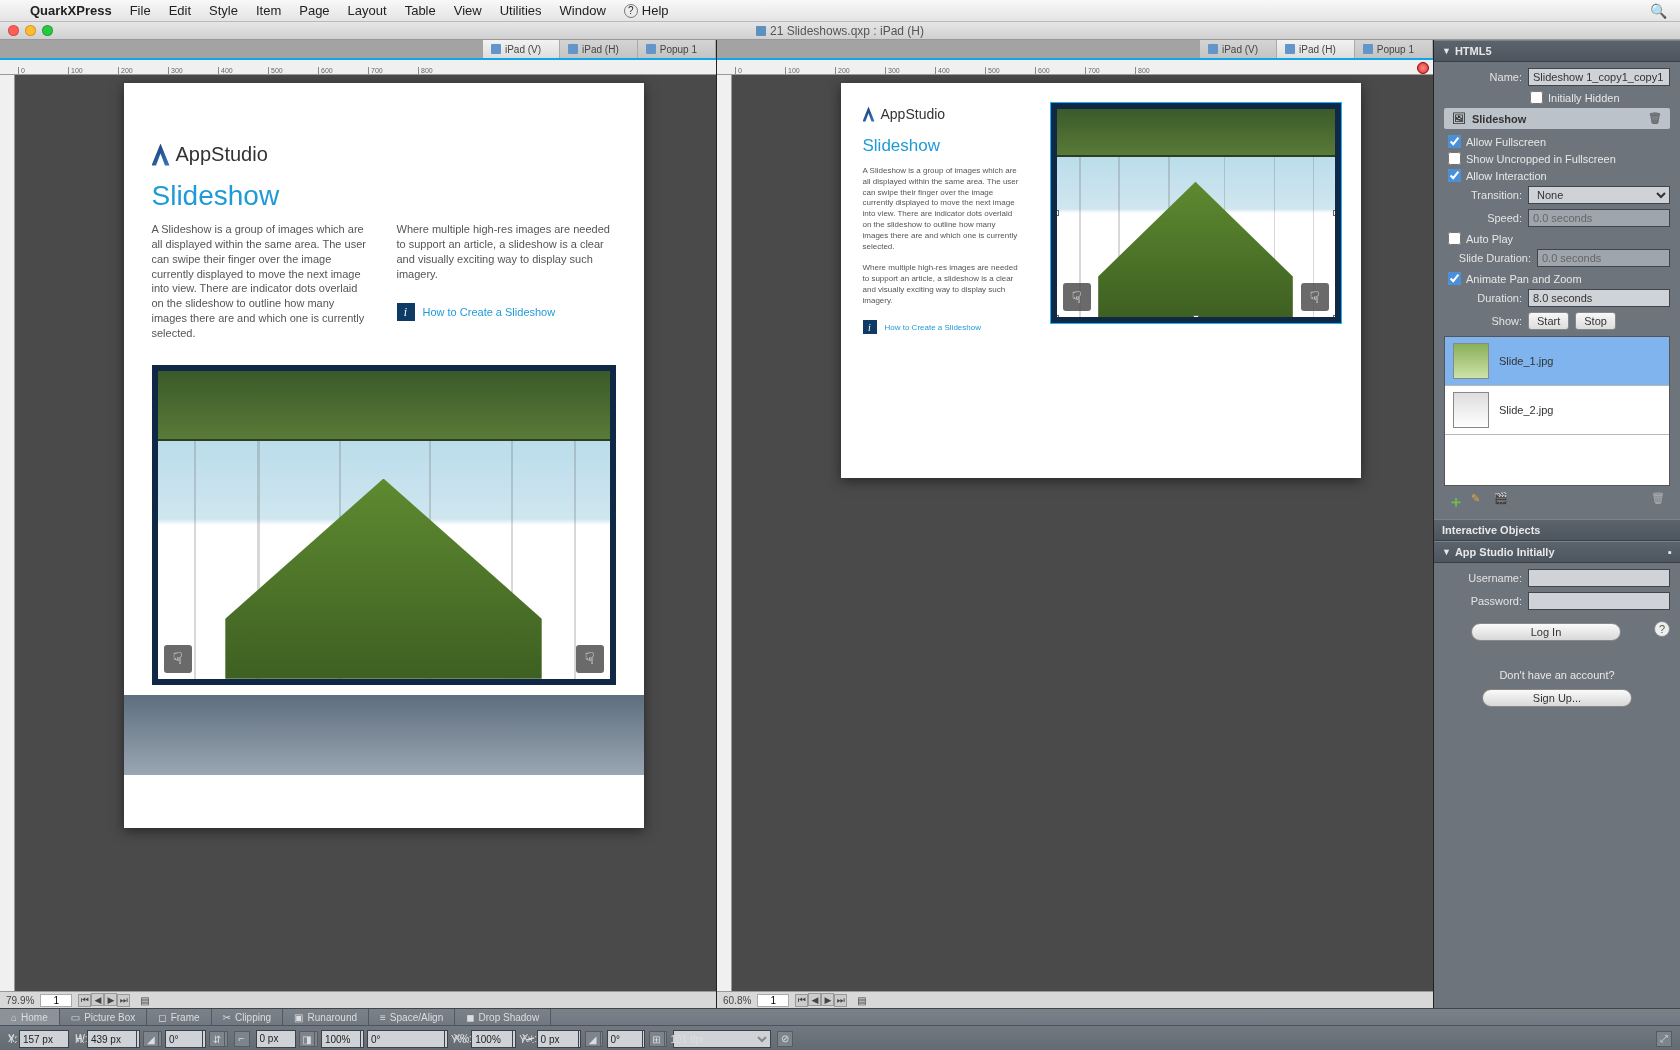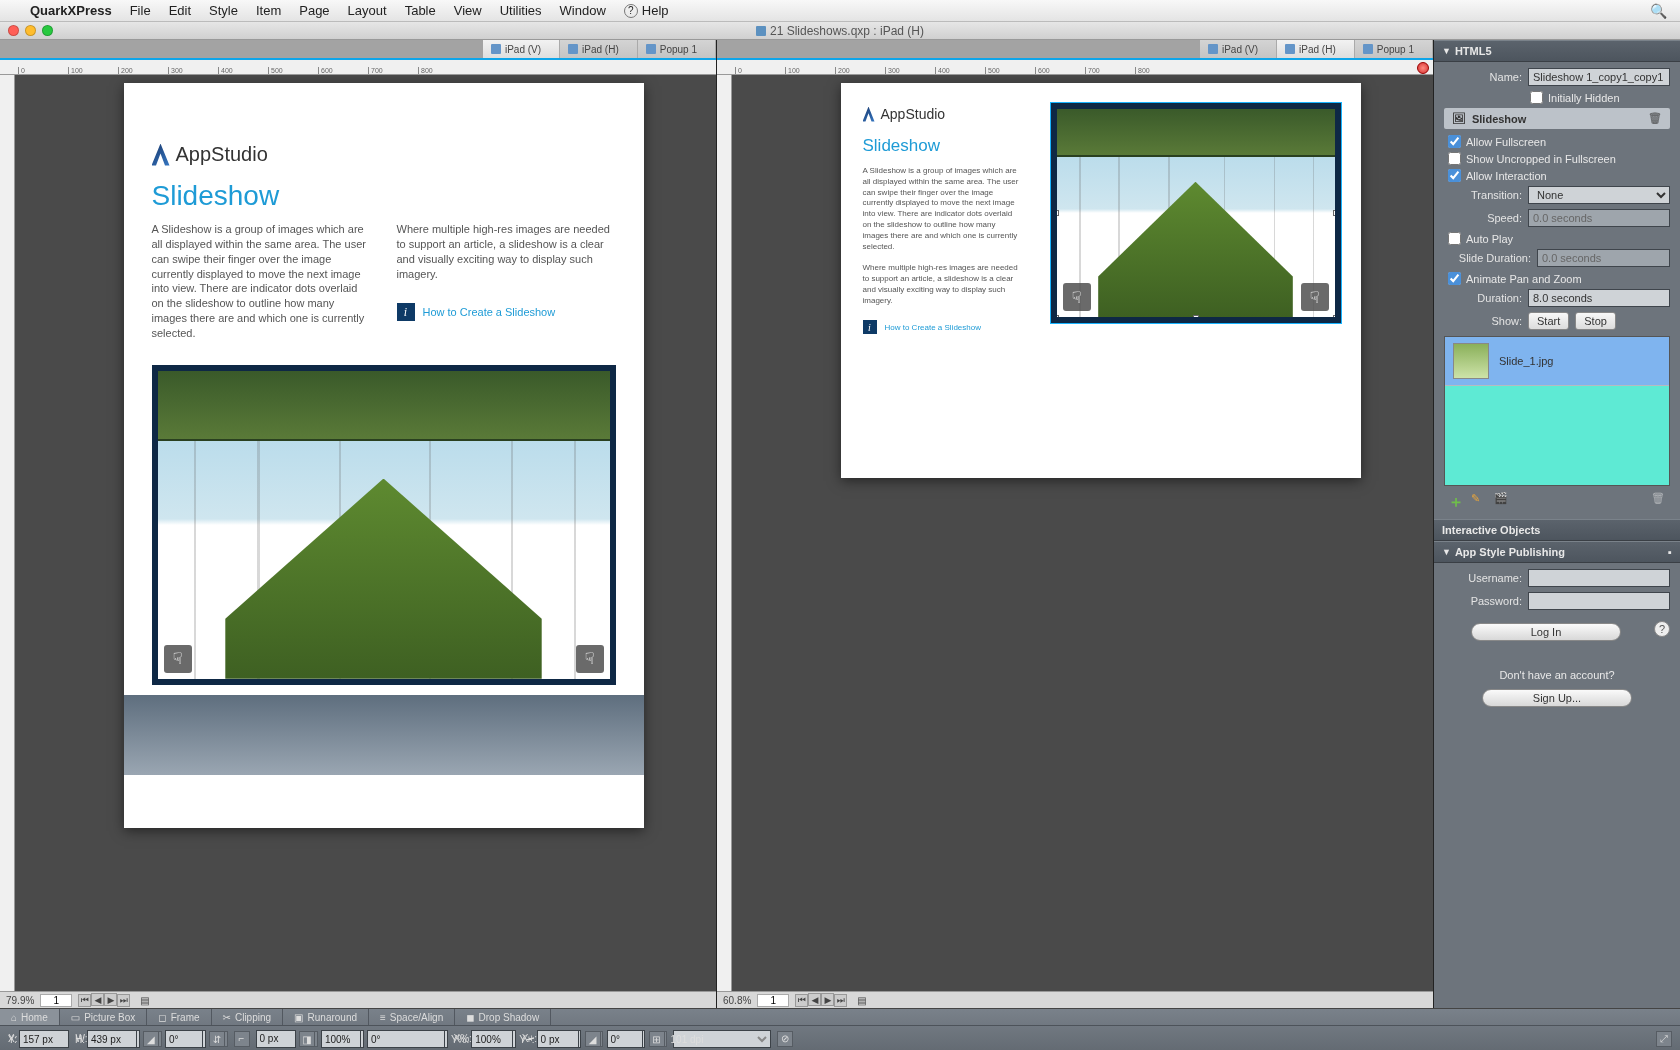--- a/index.html
+++ b/index.html
@@ -89,21 +89,21 @@
 .panel-body { padding: 6px 10px; flex-shrink: 0; }
 .row { display: flex; align-items: center; margin-bottom: 5px; gap: 6px; }
 .row label { width: 78px; text-align: right; color: #e4e4e4; font-size: 11px; }
 .row input[type=text], .row select { flex: 1; height: 18px; background: #cfd3d7; border: 1px solid #3f454c; font-size: 11px; padding: 0 4px; color: #333; }
 .row input[disabled] { background: #9ea5ac; color: #666; }
 .chk-row { display: flex; align-items: center; gap: 5px; margin-bottom: 4px; font-size: 11px; padding-left: 4px; }
 .chk-row input { accent-color: #4a90d9; }
 .section-title-bar { background: #bcc2c9; color: #333; padding: 4px 8px; font-weight: bold; display: flex; align-items: center; gap: 6px; margin: 2px 0 6px 0; border-radius: 2px; }
 .section-title-bar .trash { margin-left: auto; cursor: pointer; opacity: 0.6; }
 .btn-small { background: linear-gradient(#f8f8f8,#dcdcdc); border: 1px solid #888; border-radius: 3px; padding: 2px 8px; font-size: 11px; color: #333; }
-.slides-list { background: #5eead4; border: 1px solid #555; height: 150px; overflow-y: auto; margin-top: 6px; }
+.slides-list { background: #ffffff; border: 1px solid #555; height: 150px; overflow-y: auto; margin-top: 6px; }
 .slide-item { display: flex; align-items: center; gap: 10px; padding: 6px 8px; border-bottom: 1px solid #b6bbc0; font-size: 11px; color: #333; }
 .slide-item.sel { background: #7fb4ef; }
 .slide-thumb { width: 36px; height: 36px; background: linear-gradient(#8ab05a,#cde3a8); border: 1px solid #888; }
 .slide-tools { display: flex; gap: 8px; padding: 6px 4px; align-items: center; }
 .slide-tools .t { width: 15px; height: 15px; display: inline-block; }
 .t-add { color: #6fbf4a; font-weight: bold; font-size: 16px; }
 .t-edit { color: #e6a43c; }
 .t-del { margin-left: auto; opacity: 0.55; }
 
 .login-btn { display: block; width: 150px; margin: 8px auto 2px auto; background: linear-gradient(#fafafa,#d8d8d8); border: 1px solid #888; border-radius: 10px; padding: 2px 0; text-align: center; color: #333; font-size: 11px; }
@@ -359,36 +359,40 @@
           <label>Show:</label>
         <button class="btn-small">Start</button>
         <button class="btn-small">Stop</button>
       </div>
 
       <div class="slides-list">
         <div class="slide-item sel">
             <div class="slide-thumb"></div>
             <span>Slide_1.jpg</span>
           </div>
+        <div class="slide-item">
+            <div class="slide-thumb" style="background:linear-gradient(#ddd,#fff)"></div>
+            <span>Slide_2.jpg</span>
+          </div>
       </div>
       <div class="slide-tools">
         <span class="t t-add">＋</span>
         <span class="t t-edit">✎</span>
         <span class="t">🎬</span>
         <span class="t t-del">🗑</span>
       </div>
     </div>
 
     <div class="panel-header">
         <span>Interactive Objects</span>
       </div>
 
     <div class="panel-header">
         <span class="disclose">▼</span>
-        <span>App Style Publishing</span>
+        <span>App Studio Initially</span>
         <span style="margin-left:auto">▪</span>
       </div>
     <div class="panel-body" style="flex:1">
       <div class="row">
           <label>Username:</label>
           <input type="text" style="">
         </div>
       <div class="row">
           <label>Password:</label>
           <input type="text" style="">

